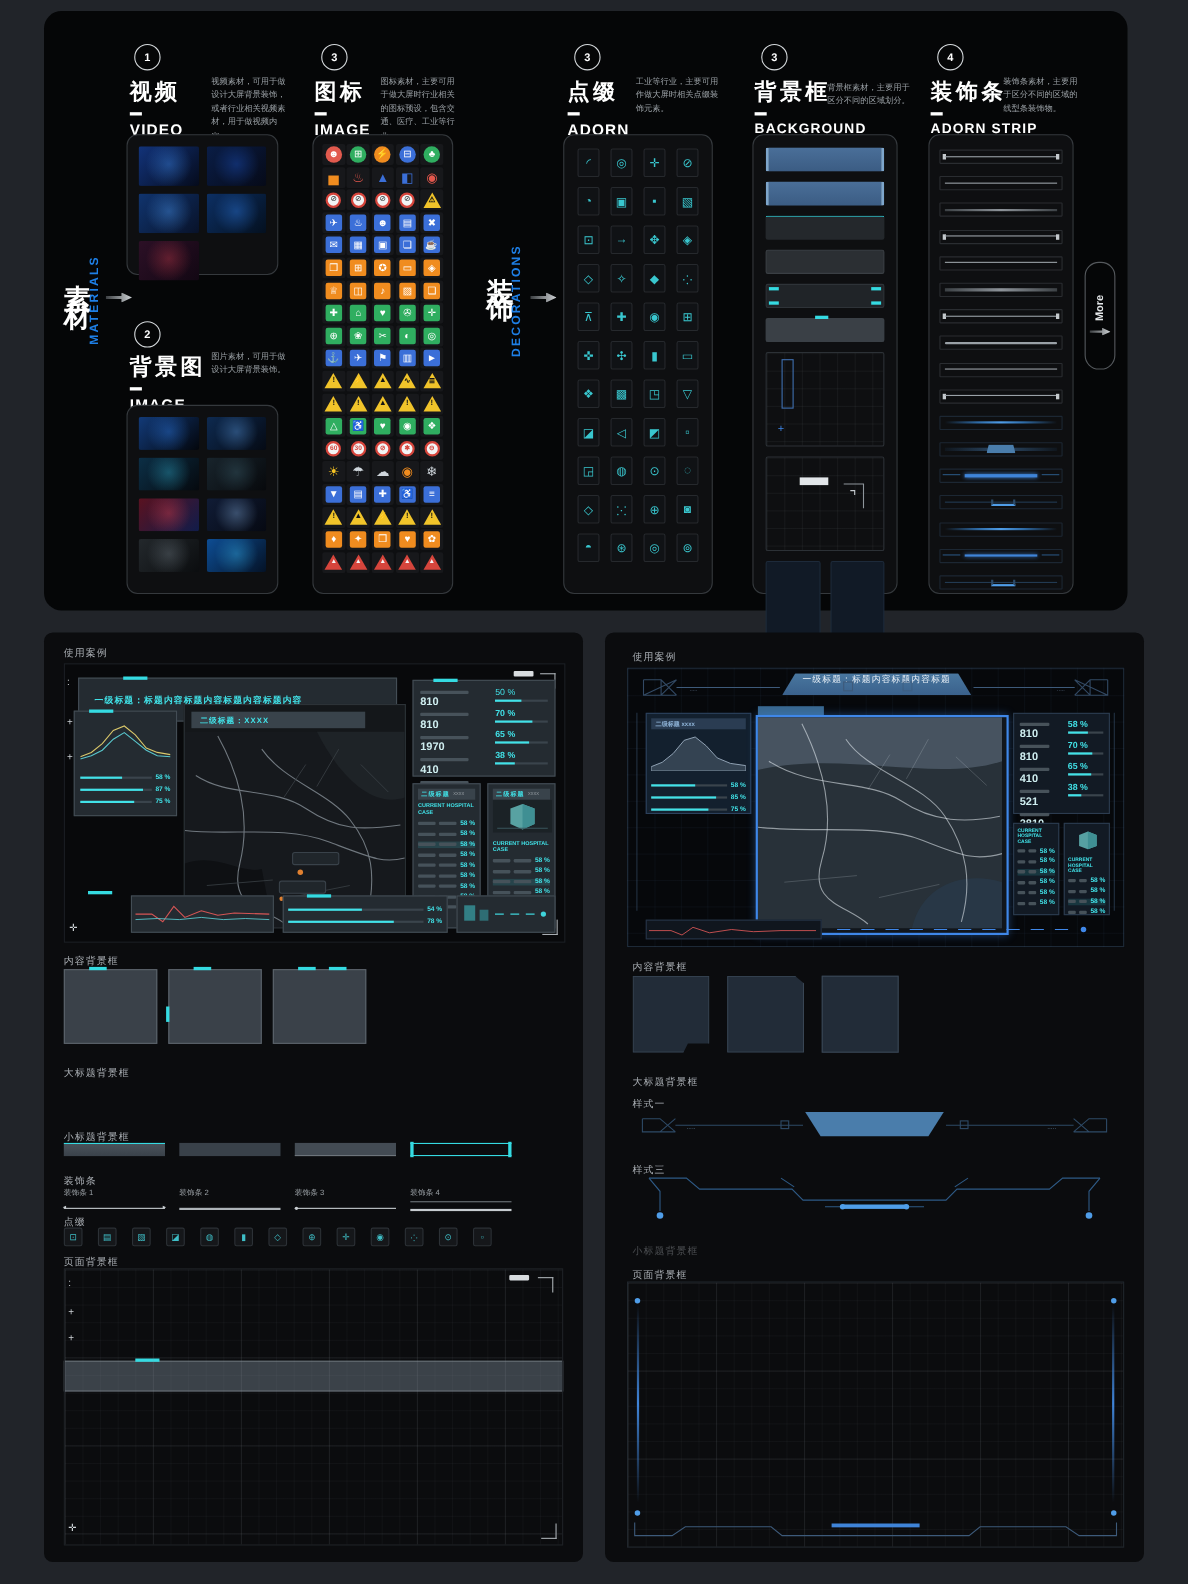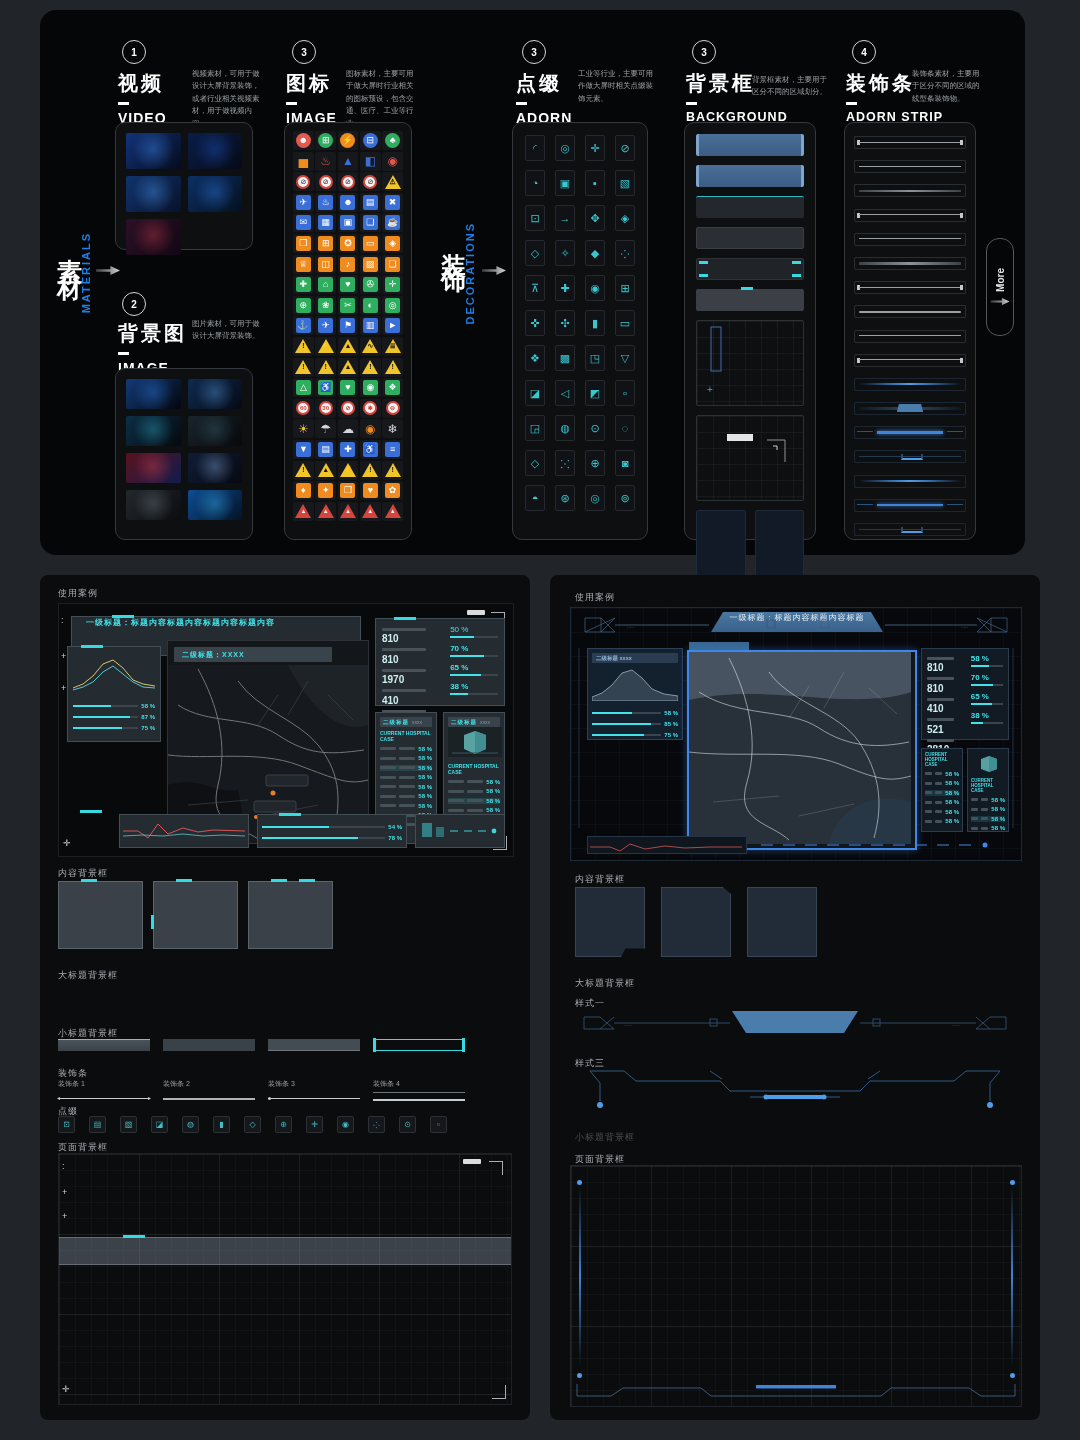--- a/index.html
+++ b/index.html
@@ -697,21 +697,21 @@
 
   <div class="abs dash gridbg" style="left:18px;top:28px;width:454px;height:252px">
     <span class="plus" style="left:2px;top:12px">:</span>
     <span class="plus" style="left:2px;top:48px">+</span>
     <span class="plus" style="left:2px;top:80px">+</span>
     <span class="plus" style="left:4px;bottom:8px">✛</span>
     <div class="badge" style="right:28px;top:6px"></div>
     <div class="cbr" style="right:8px;top:8px"></div>
     <div class="cbr" style="right:6px;bottom:6px;transform:rotate(90deg)"></div>
 
-    <div class="dpanel ct" style="left:12px;top:12px;width:290px;height:40px;display:flex;align-items:flex-start;padding-left:14px">
+    <div class="dpanel ct" style="left:12px;top:12px;width:290px;height:40px;display:flex;align-items:center;padding-left:14px">
       <span class="dtitle">一级标题：标题内容标题内容标题内容标题内容</span>
     </div>
 
     <div class="dpanel ct" style="left:8px;top:42px;width:94px;height:96px;padding:5px">
       <svg width="82" height="42">
         <polyline points="0,36 10,32 20,24 30,12 40,8 50,16 60,28 70,32 82,34" fill="none" stroke="#d9c76a" stroke-width="1"></polyline>
         <polyline points="0,38 10,35 20,30 30,20 40,14 50,22 60,30 70,35 82,36" fill="none" stroke="#59c7cd" stroke-width="1"></polyline>
       </svg>
       <div id="left-pcts">
           <div class="pctrow">

